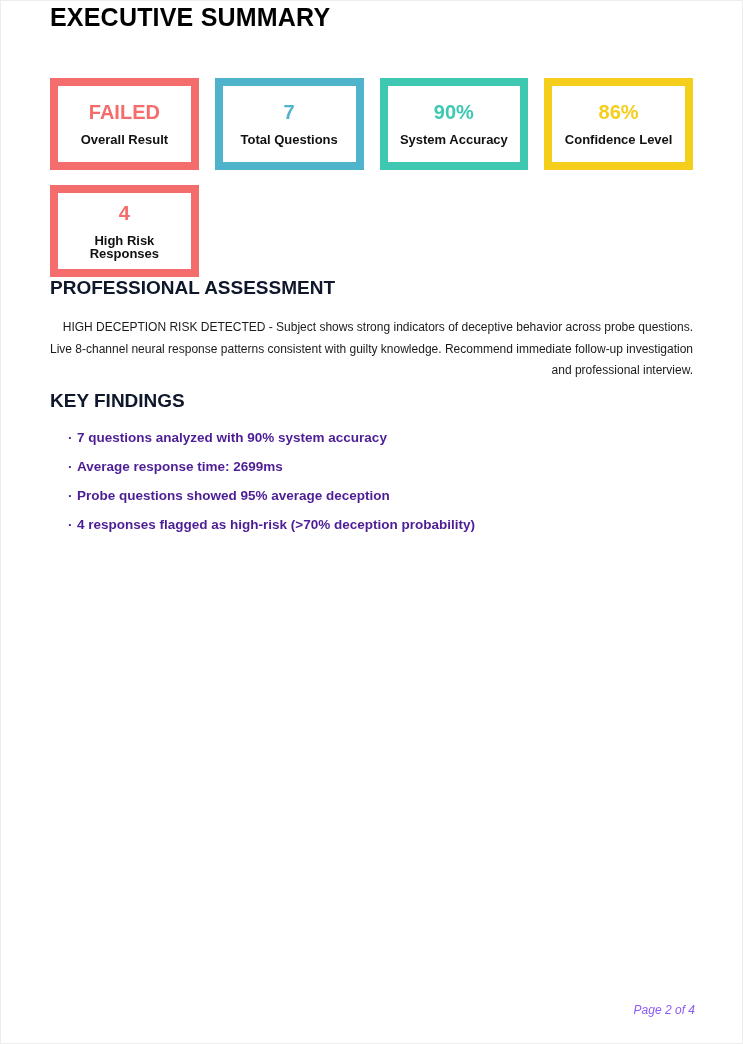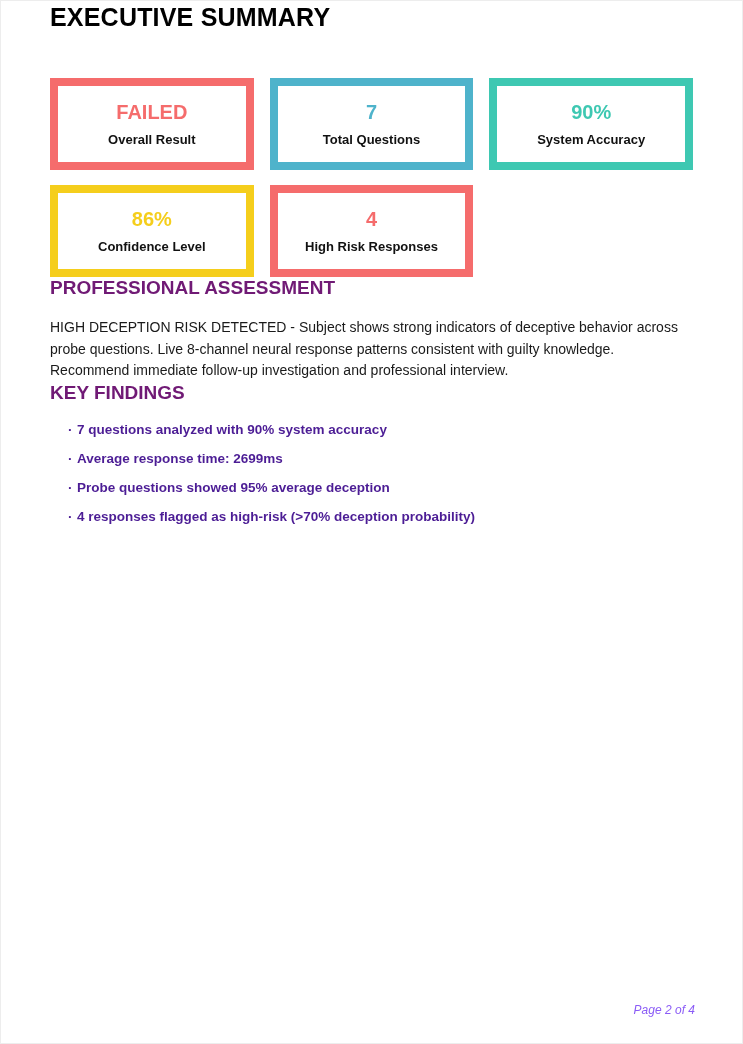--- a/index.html
+++ b/index.html
@@ -23,21 +23,21 @@
     margin: 0;
     padding-top: 3px;
     font-size: 25px;
     font-weight: 700;
     color: #000000;
     letter-spacing: 0.2px;
   }
   .cards {
     margin-top: 46px;
     display: grid;
-    grid-template-columns: repeat(3, 1fr);
+    grid-template-columns: repeat(4, 1fr);
     column-gap: 16px;
     row-gap: 15px;
   }
   .card {
     box-sizing: border-box;
     height: 92px;
     border: 8px solid var(--c, #ccc);
     background: #ffffff;
     display: flex;
     flex-direction: column;
@@ -55,29 +55,30 @@
   .card-label {
     font-size: 13px;
     font-weight: 700;
     color: #111111;
     line-height: 1;
   }
   h2.section-heading {
     margin: 0;
     font-size: 19px;
     font-weight: 700;
-    color: #701a75;
+    color: #0f172a;
   }
   .assessment-heading { margin-top: 52px; }
   .assessment-body {
-    margin: 18px 0 0 0;
+    margin: 18px 0 8px 0;
     max-width: 645px;
-    font-size: 14px;
+    font-size: 12px;
     line-height: 21.5px;
     color: #1a1a1a;
+    text-align: right;
   }
   .key-findings-heading { margin-top: 31px; }
   ul.findings {
     list-style: none;
     margin: 19px 0 0 0;
     padding: 0 0 0 18px;
   }
   ul.findings li {
     font-size: 13.5px;
     font-weight: 700;

